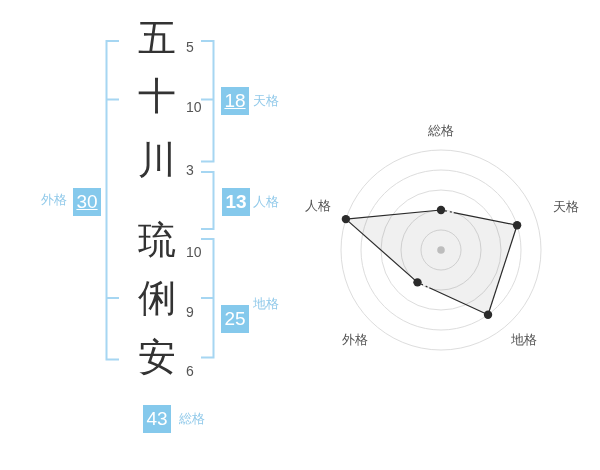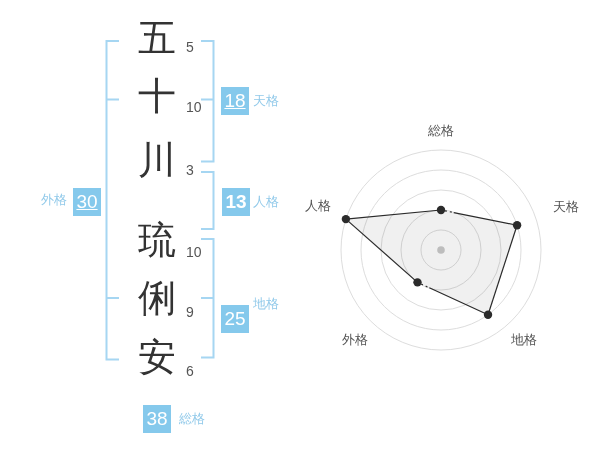--- a/index.html
+++ b/index.html
@@ -100,21 +100,21 @@
     <span>25</span>
   </div>
   <div class="cat-label pos-chikaku-label">地格</div>
 
   <div class="badge pos-gaikaku">
     <span>30</span>
   </div>
   <div class="cat-label pos-gaikaku-label">外格</div>
 
   <div class="badge pos-soukaku">
-    <span>38</span>
+    <span>43</span>
   </div>
   <div class="cat-label pos-soukaku-label">総格</div>
 
   <svg class="overlay" id="radar-svg" viewBox="0 0 600 470" xmlns="http://www.w3.org/2000/svg">
     <g id="radar-group">
         <circle cx="441" cy="250" r="20" fill="none" stroke="#DDDDDD" stroke-width="1"></circle>
         <circle cx="441" cy="250" r="40" fill="none" stroke="#DDDDDD" stroke-width="1"></circle>
         <circle cx="441" cy="250" r="60" fill="none" stroke="#DDDDDD" stroke-width="1"></circle>
         <circle cx="441" cy="250" r="80" fill="none" stroke="#DDDDDD" stroke-width="1"></circle>
         <circle cx="441" cy="250" r="100" fill="none" stroke="#DDDDDD" stroke-width="1"></circle>

